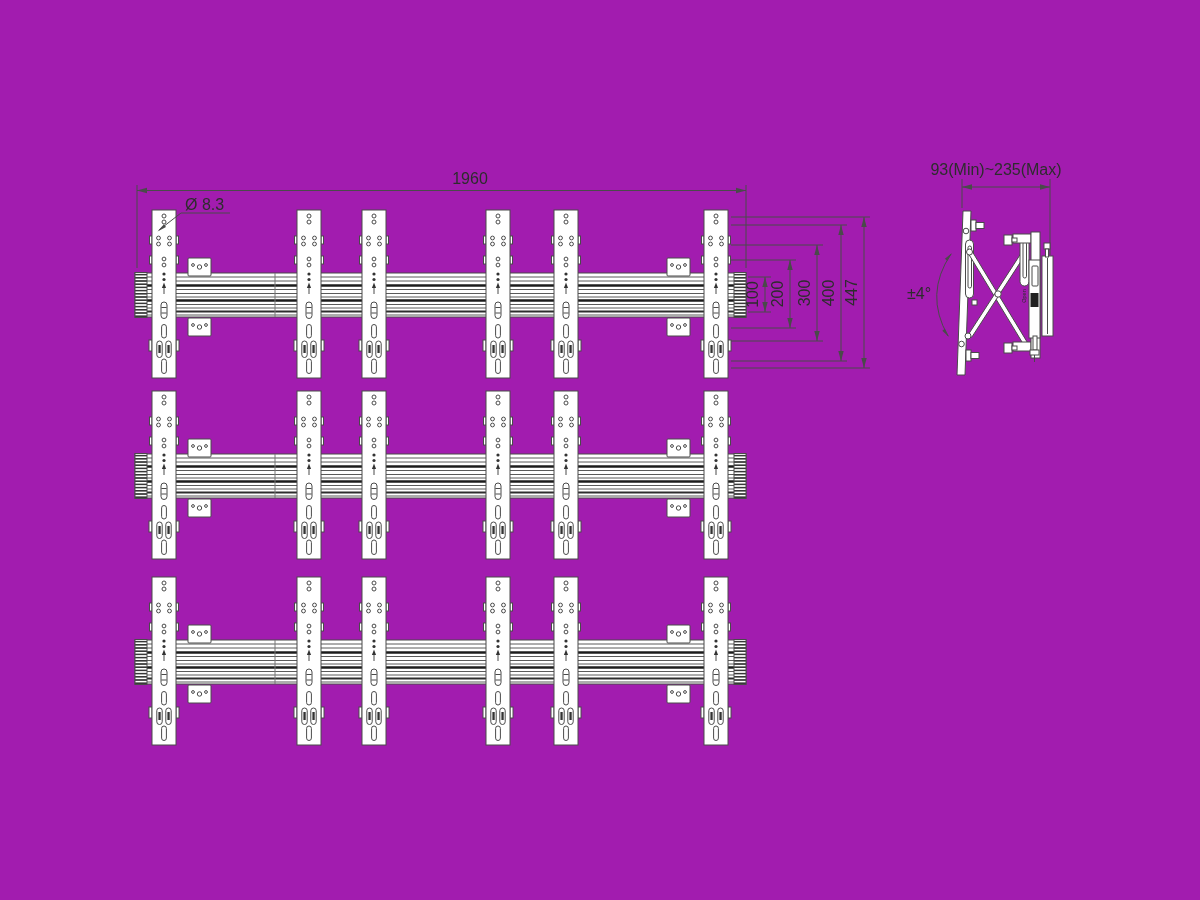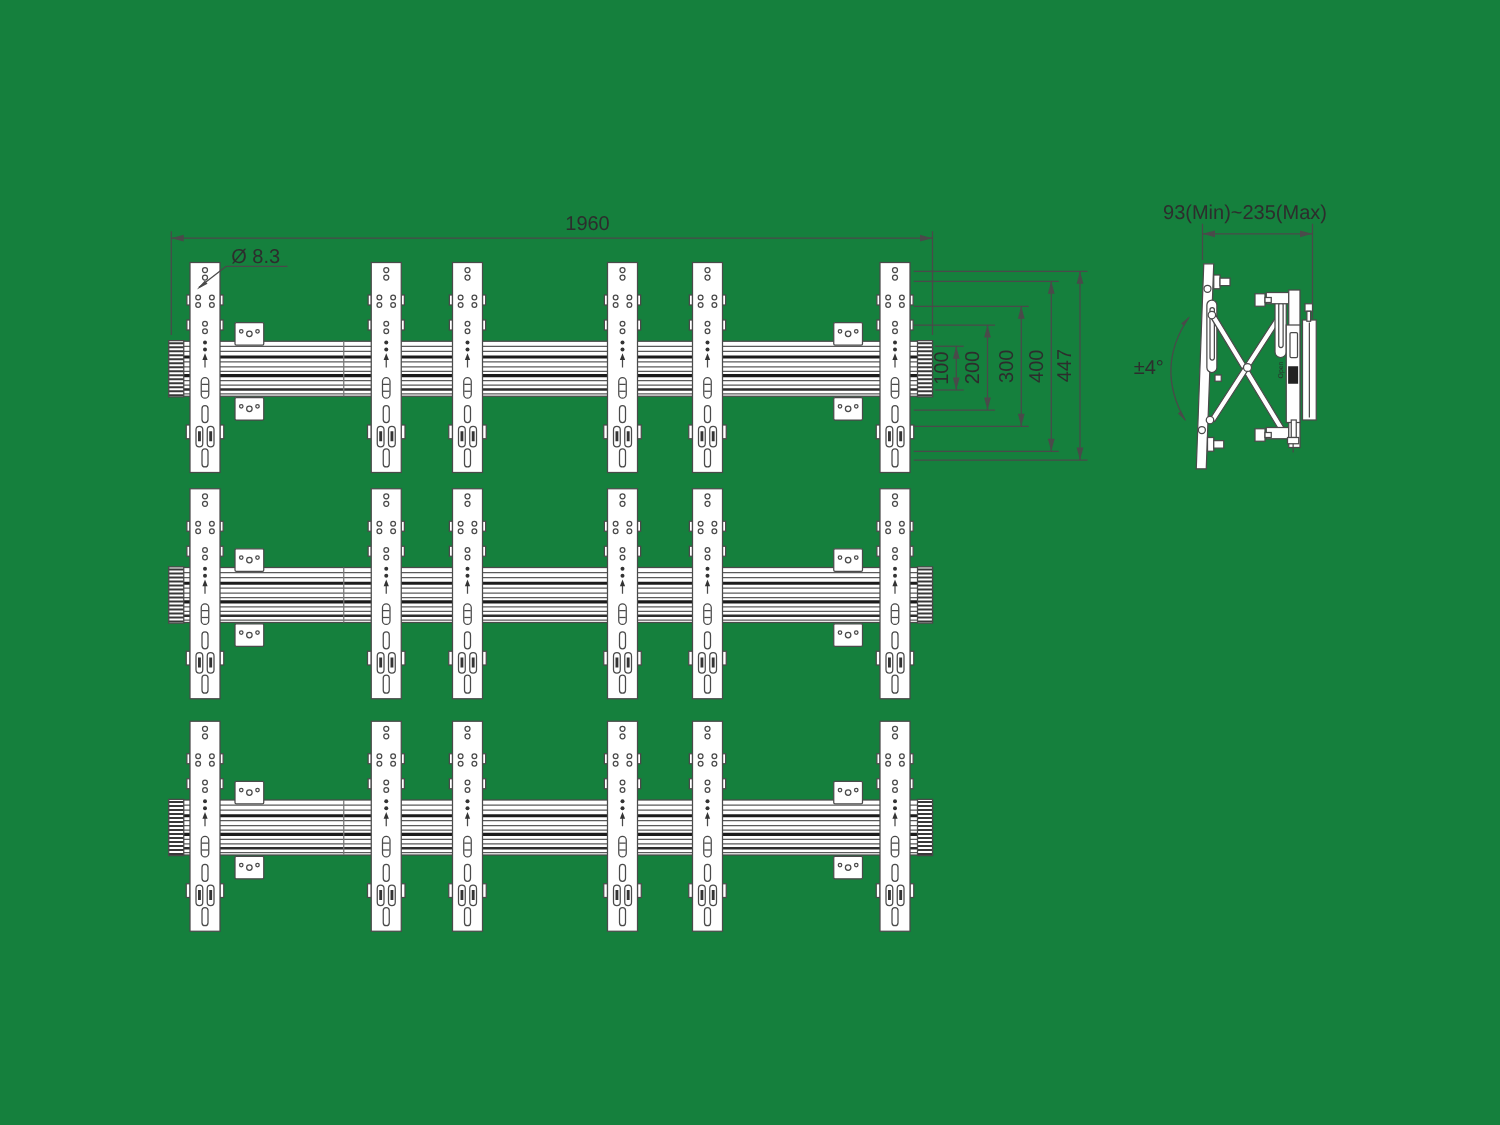--- a/index.html
+++ b/index.html
@@ -1,16 +1,16 @@
 <!DOCTYPE html>
 <html><head>
 <meta charset="utf-8">
 <style>
   html,body{margin:0;padding:0;background:#ffffff;}
-  .stage{position:relative;width:1200px;height:900px;background:#15803d;overflow:hidden;
+  .stage{position:relative;width:1200px;height:900px;background:#a21caf;overflow:hidden;
          font-family:"Liberation Sans", sans-serif;}
   svg text{font-family:"Liberation Sans","DejaVu Sans",sans-serif;fill:#2d2d2d;}
   .dimtxt{font-size:16px;}
   .tinytxt{font-size:5.5px;}
 </style>
 </head>
 <body>
 
 <div class="stage">
 <svg width="1200" height="900" viewBox="0 0 1200 900">

